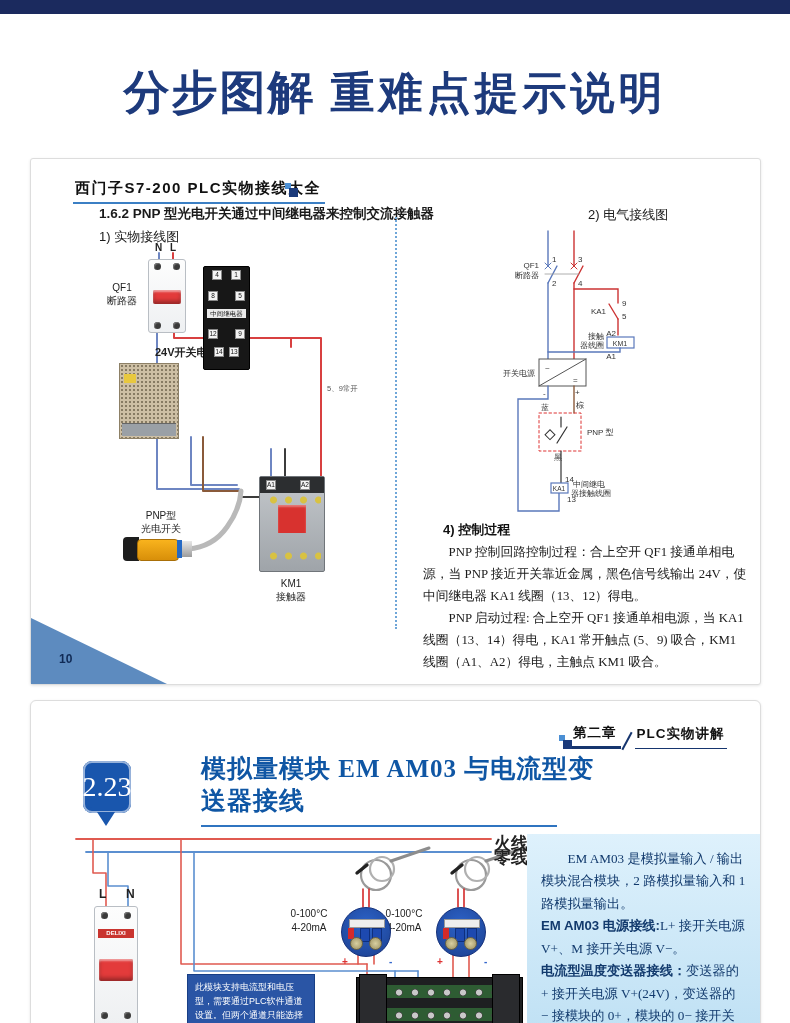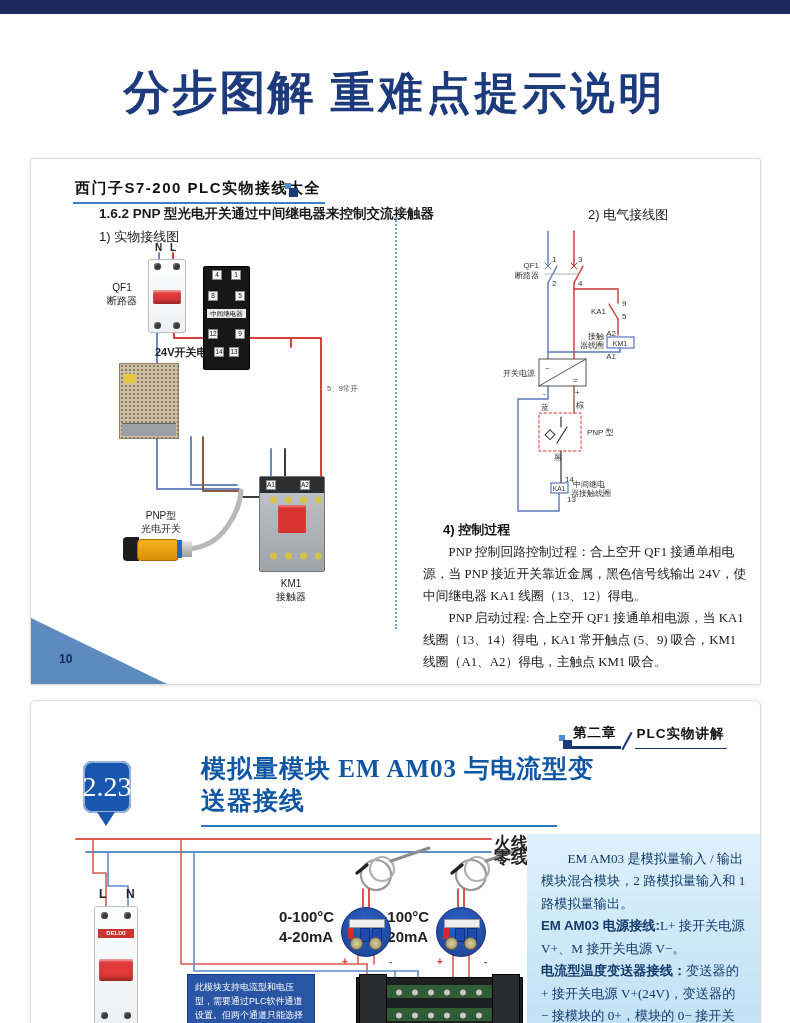--- a/index.html
+++ b/index.html
@@ -45,21 +45,21 @@
   .chap-wrap{display:flex;align-items:flex-end;}
   .chap-txt{font-size:13.5px;font-weight:bold;color:#111;letter-spacing:1px;padding:0 4px 4px 2px;border-bottom:3px solid #16356e;}
   .chap-slash{width:2px;height:20px;background:#16356e;transform:rotate(28deg);margin:0 7px -2px 5px;}
   .chap-sec{font-size:13.5px;font-weight:bold;color:#111;letter-spacing:1px;padding:0 2px 5px 2px;border-bottom:1px solid #16356e;}
   .badge{background:#1956ad;border-radius:9px;color:#fff;display:flex;align-items:center;justify-content:center;
          font-family:"Liberation Serif",serif;font-size:28px;box-shadow:inset 0 0 0 2px rgba(255,255,255,.55),inset 0 0 0 5px #1956ad;}
   .badge-tail{width:0;height:0;border-left:9px solid transparent;border-right:9px solid transparent;border-top:14px solid #1956ad;}
   .p2-title{color:#0f56a4;font-weight:bold;font-size:25px;line-height:1.28;font-family:"Liberation Serif",serif;letter-spacing:1px;}
   .p2-underline{height:2px;background:#2f74c0;}
   .wire-lbl{font-size:17px;font-weight:bold;color:#222;}
-  .t-lbl{font-size:15px;font-weight:bold;color:#222;text-align:left;line-height:1.35;}
+  .t-lbl{font-size:10px;font-weight:normal;color:#222;text-align:center;line-height:1.35;}
   .transmitter{border-radius:50%;background:radial-gradient(circle at 50% 35%,#2d63c8,#1b3f8f);border:1px solid #14307a;}
   .transmitter .strip{position:absolute;left:15%;top:22%;width:70%;height:16%;background:#eee;border:1px solid #999;}
   .transmitter .blk{position:absolute;width:8px;height:12px;background:#1d49b0;border:1px solid #0e2f7d;top:42%;}
   .transmitter .red{position:absolute;width:6px;height:11px;background:#d42a2a;top:42%;left:12%;}
   .transmitter .screw{position:absolute;width:11px;height:11px;border-radius:50%;background:radial-gradient(#d8cfa0,#9a8f60);border:1px solid #6d6440;}
   .module{background:#1e1f21;border:1px solid #000;}
   .module .side{position:absolute;top:-4px;width:26px;height:110%;background:#2a2b2e;border:1px solid #000;}
   .module .strip{position:absolute;left:30px;right:30px;height:13px;background:#2e5c33;background-image:radial-gradient(circle 4px,#c9c9c9 2.6px,#444 3.4px,transparent 4px);background-size:16px 13px;background-position:4px 1px;}
   .notebox{background:#2a55a5;border:1px solid #173e85;color:#fff;font-size:9px;line-height:1.55;padding:6px 7px;}
   .infopanel{background:linear-gradient(180deg,#def1fc,#c0e1f4);color:#123a6d;padding:14px 14px;}

